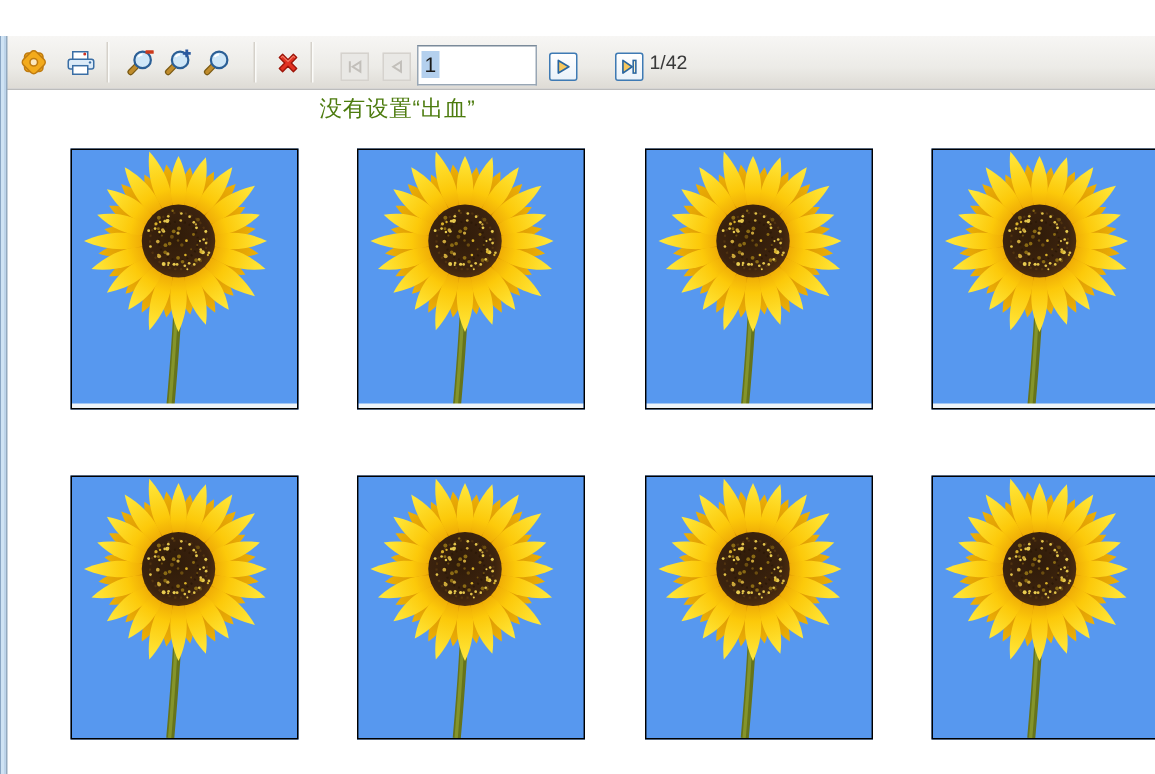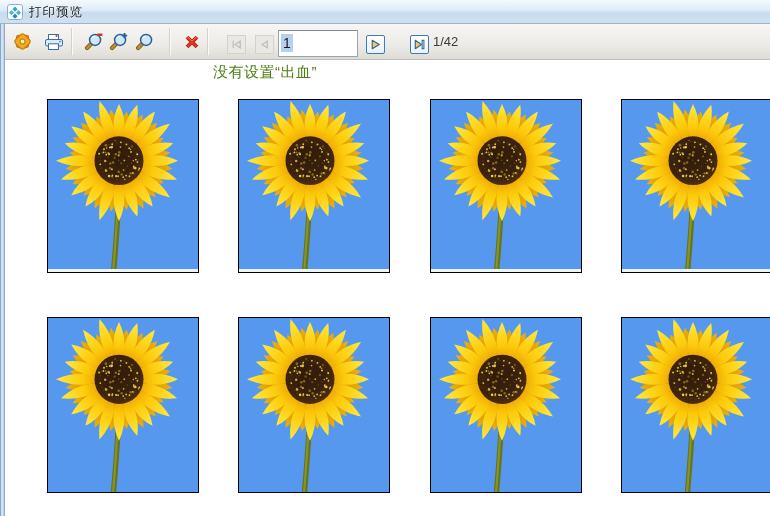--- a/index.html
+++ b/index.html
@@ -184,30 +184,20 @@
           <circle cx="64.4" cy="75.8" r="0.9" fill="#e2c34a"></circle>
           <circle cx="75.2" cy="77.6" r="0.9" fill="#e2c34a"></circle>
           <circle cx="52.3" cy="64.7" r="0.9" fill="#e2c34a"></circle>
         </g>
     </g>
   </defs>
 </svg>
 
 <div id="window">
 
-  <div id="titlebar">
-    <svg id="app-icon" viewBox="0 0 16 16">
-      <rect x=".5" y=".5" width="15" height="15" rx="2.5" fill="#fff" stroke="#8ab0d8"></rect>
-      <path d="M8 2.6 L10.6 5.2 L8 7.8 L5.4 5.2 Z" fill="#2fa8cc"></path>
-      <path d="M4.5 6.1 L7.1 8.7 L4.5 11.3 L1.9 8.7 Z" fill="#49b8d8"></path>
-      <path d="M11.5 6.1 L14.1 8.7 L11.5 11.3 L8.9 8.7 Z" fill="#49b8d8"></path>
-      <path d="M8 9.6 L10.6 12.2 L8 14.8 L5.4 12.2 Z" fill="#2a88b8"></path>
-    </svg>
-    <span id="title-text">打印预览</span>
-  </div>
 
   <div id="toolbar">
     <div class="sep" style="left:71px"></div>
     <div class="sep" style="left:169px"></div>
     <div class="sep" style="left:207px"></div>
 
     <button class="tbtn" style="left:9px">
       <svg width="19" height="19" viewBox="0 0 18 18">
         <g fill="#f3ab1c" stroke="#c07c10" stroke-width="1">
           <rect x="3.2" y="3.2" width="11.6" height="11.6" rx="2.4"></rect>

